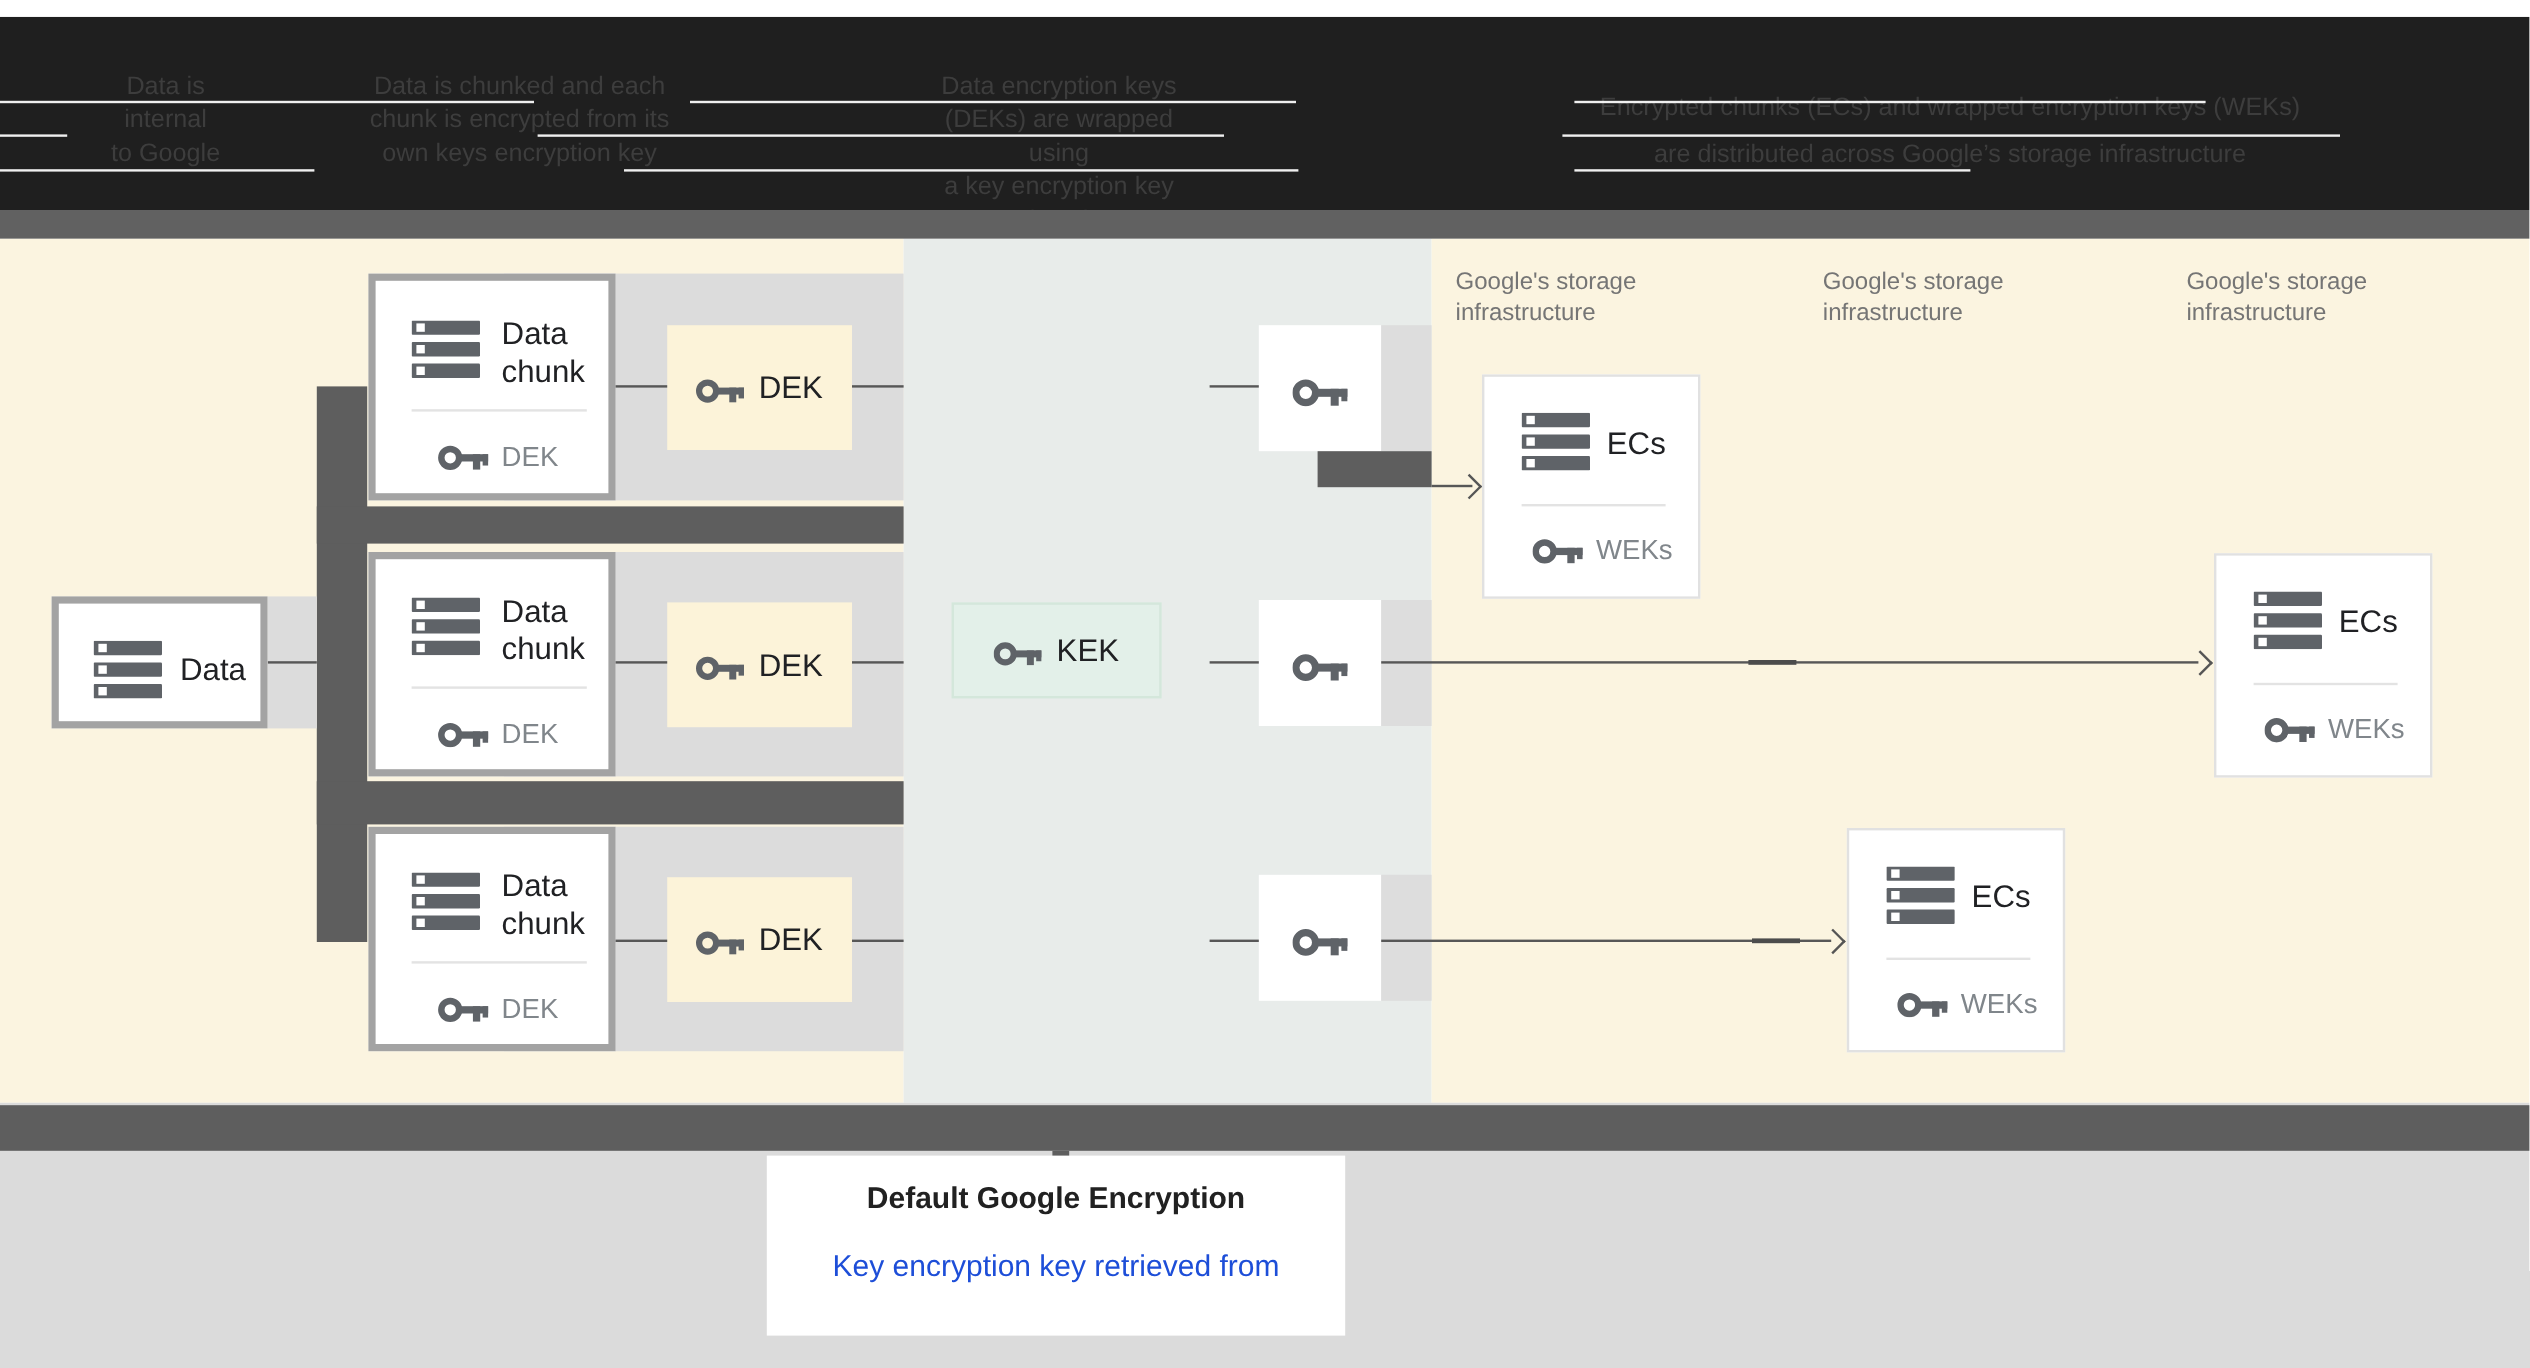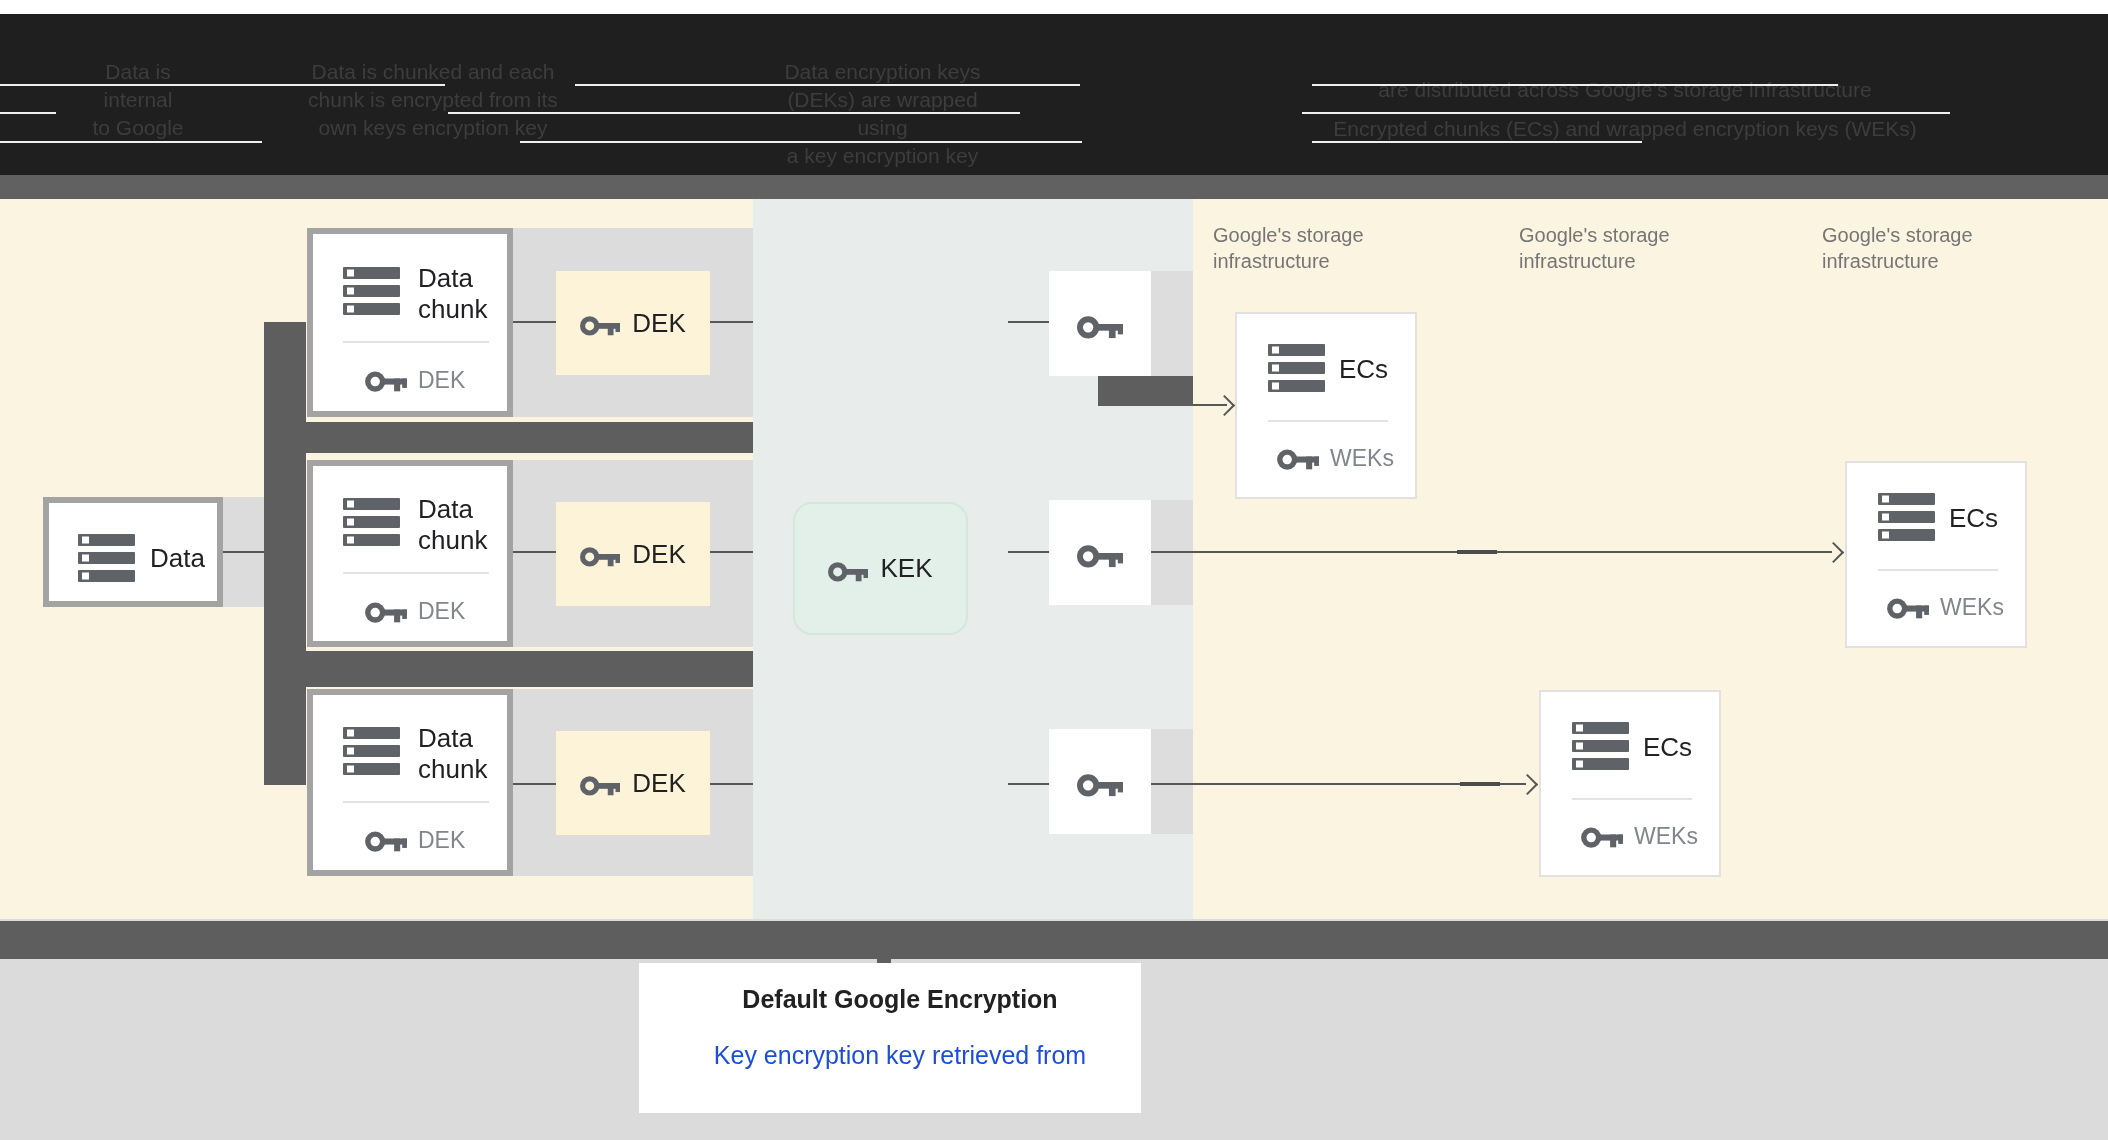--- a/index.html
+++ b/index.html
@@ -70,22 +70,22 @@
     <div>Data is chunked and each</div>
     <div>chunk is encrypted from its</div>
     <div>own keys encryption key</div>
   </div>
   <div class="hdr-block" style="left:760px;top:44px;width:245px;">
     <div>Data encryption keys</div>
     <div>(DEKs) are wrapped using</div>
     <div>a key encryption key (KEK)</div>
   </div>
   <div class="hdr-block" style="left:1305px;top:56px;width:640px;line-height:39px;">
+    <div>Encrypted chunks (ECs) and wrapped encryption keys (WEKs)</div>
     <div>are distributed across Google’s storage infrastructure</div>
-    <div>Encrypted chunks (ECs) and wrapped encryption keys (WEKs)</div>
   </div>
 
   <div class="wline" style="left:0;top:70px;width:445px;"></div>
   <div class="wline" style="left:575px;top:70px;width:505px;"></div>
   <div class="wline" style="left:1312px;top:70px;width:526px;"></div>
   <div class="wline" style="left:0;top:98px;width:56px;"></div>
   <div class="wline" style="left:448px;top:98px;width:572px;"></div>
   <div class="wline" style="left:1302px;top:98px;width:648px;"></div>
   <div class="wline" style="left:0;top:127px;width:262px;"></div>
   <div class="wline" style="left:520px;top:127px;width:562px;"></div>
@@ -172,21 +172,21 @@
       </svg>
     <span class="boxlabel">DEK</span>
   </div>
   <div class="dekbox" style="left:556px;top:717px;width:154px;height:104px;">
     <svg width="40" height="26" viewBox="0 0 62 40">
         <use href="#key-icon"></use>
       </svg>
     <span class="boxlabel">DEK</span>
   </div>
 
-  <div class="kekbox" style="left:793px;top:488px;width:175px;height:133px;border-radius:19px;">
+  <div class="kekbox" style="left:793px;top:488px;width:175px;height:80px;">
     <svg width="40" height="26" viewBox="0 0 62 40">
         <use href="#key-icon"></use>
       </svg>
     <span class="boxlabel">KEK</span>
   </div>
 
   <div class="keybox" style="left:1049px;top:257px;width:102px;height:105px;">
     <svg width="46" height="30" viewBox="0 0 62 40">
         <use href="#key-icon"></use>
       </svg>
@@ -273,19 +273,19 @@
     <svg class="abs" style="left:40px;top:129px;" width="42" height="27" viewBox="0 0 62 40">
         <use href="#key-icon"></use>
       </svg>
     <div class="abs small-gray" style="left:93px;top:131px;">WEKs</div>
   </div>
 
   <div class="abs" style="left:0;top:905px;width:2108px;height:235px;background:#dbdbdb;"></div>
   <div class="darkbar" style="left:0;top:907px;width:2108px;height:38px;"></div>
   <div class="darkbar" style="left:877px;top:945px;width:14px;height:7px;"></div>
 
-  <div class="caption" style="left:639px;top:949px;width:482px;height:150px;padding-left:20px;">
+  <div class="caption" style="left:639px;top:949px;width:482px;height:150px;">
     <div class="cap-title">Default Google Encryption</div>
     <div style="height:27px;"></div>
     <div class="cap-line">Key encryption key retrieved from</div>
   </div>
 
 </div>
 
 </body></html>

